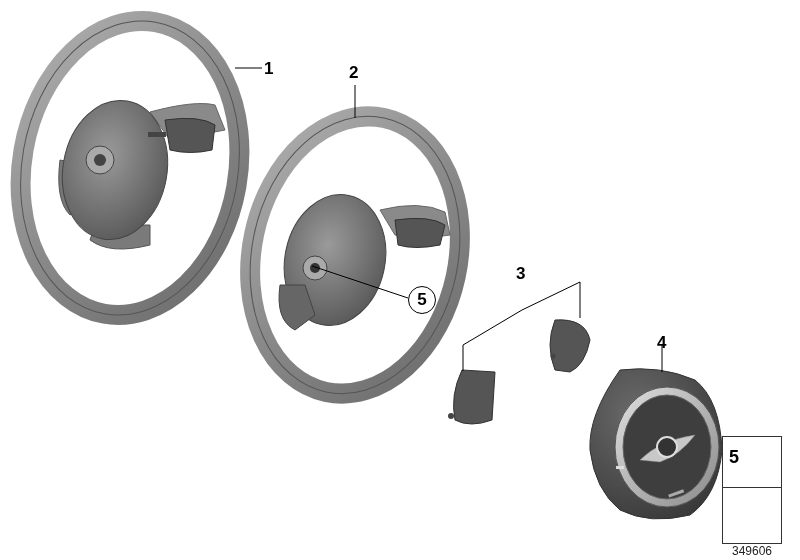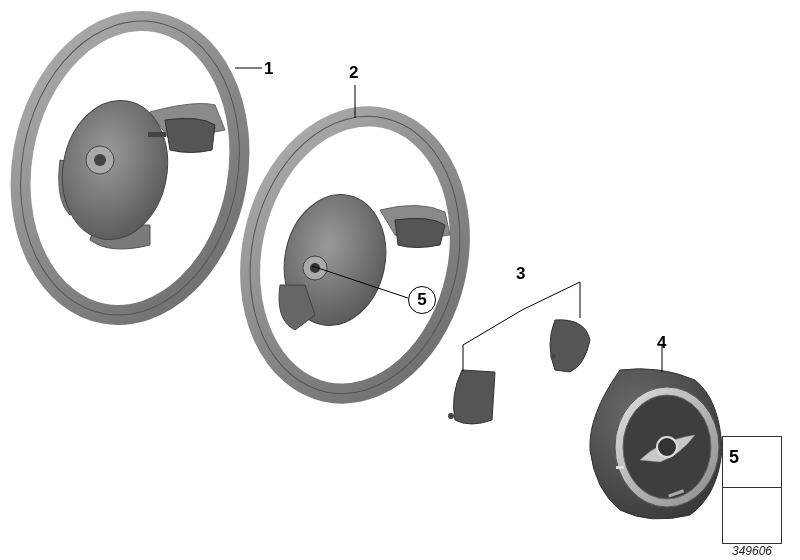--- a/index.html
+++ b/index.html
@@ -4,21 +4,21 @@
 <style>
   html, body { margin:0; padding:0; background:#ffffff; }
   body { width:800px; height:560px; position:relative; overflow:hidden; font-family:"Liberation Sans", sans-serif; }
   .canvas { position:absolute; left:0; top:0; width:800px; height:560px; }
   .callout { position:absolute; font-family:"Liberation Sans", sans-serif; font-weight:bold; font-size:17px; color:#000; line-height:1; }
   .callout-circle { position:absolute; width:28px; height:28px; border:1.5px solid #000; border-radius:50%; background:#fff;
     display:flex; align-items:center; justify-content:center; font-weight:bold; font-size:17px; box-sizing:border-box; }
   .legend-box { position:absolute; left:722px; top:436px; width:60px; height:108px; border:1px solid #333; box-sizing:border-box; background:#fff; }
   .legend-divider { position:absolute; left:0; top:50px; width:100%; height:0; border-top:1px solid #333; }
   .legend-num { position:absolute; left:6px; top:10px; font-weight:bold; font-size:18px; }
-  .diagram-id { position:absolute; left:722px; top:544px; width:60px; text-align:center; font-size:12px; color:#222;font-style:italic; }
+  .diagram-id { position:absolute; left:722px; top:544px; width:60px; text-align:center; font-size:12px; color:#222; }
 </style>
 </head>
 <body>
 
 <div class="canvas">
 
   <svg width="800" height="560" viewBox="0 0 800 560" style="position:absolute;left:0;top:0">
     <defs>
       <linearGradient id="rimGrad" x1="0" y1="0" x2="1" y2="1">
         <stop offset="0" stop-color="#b0b0b0"></stop>

